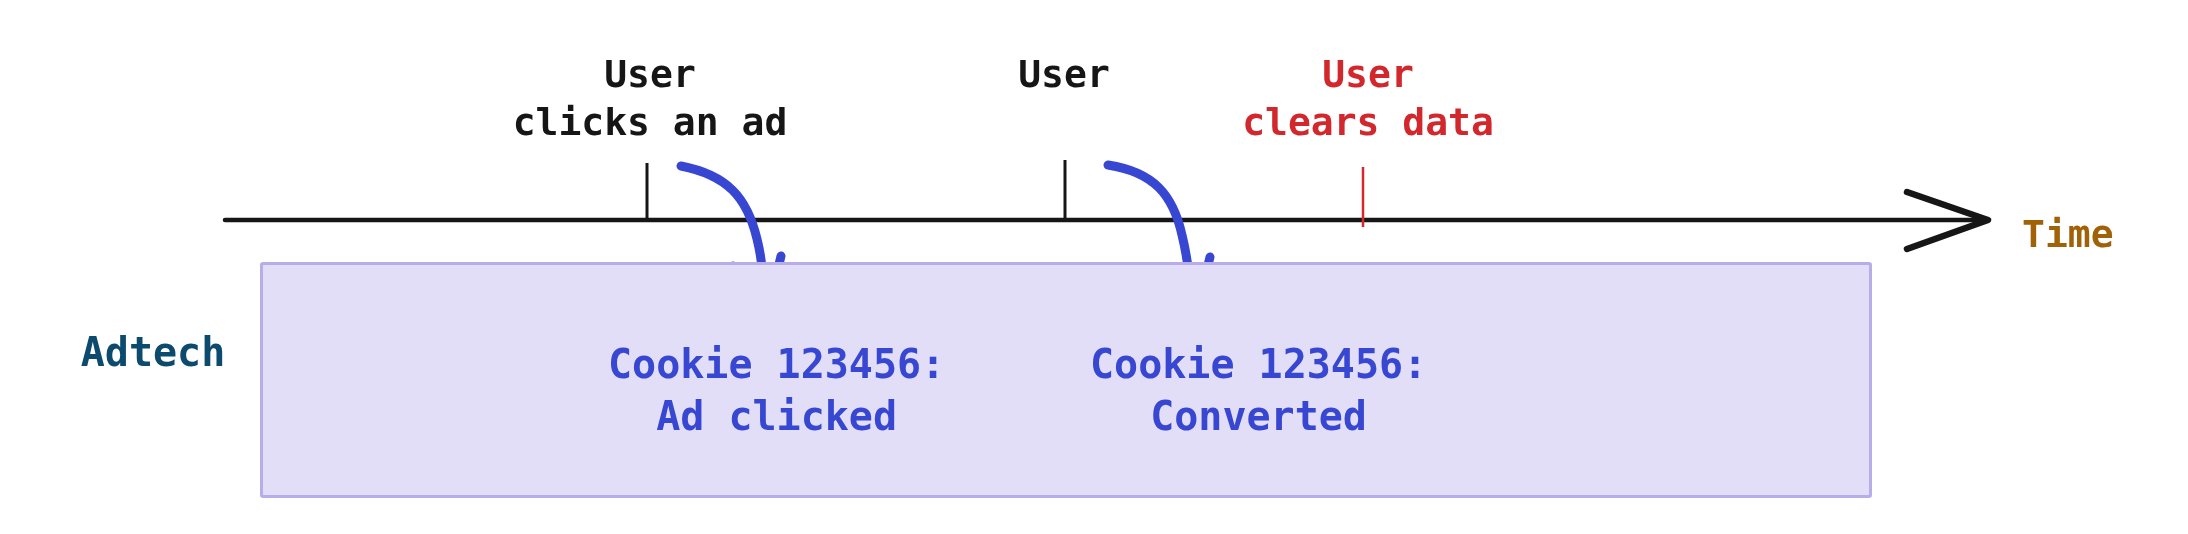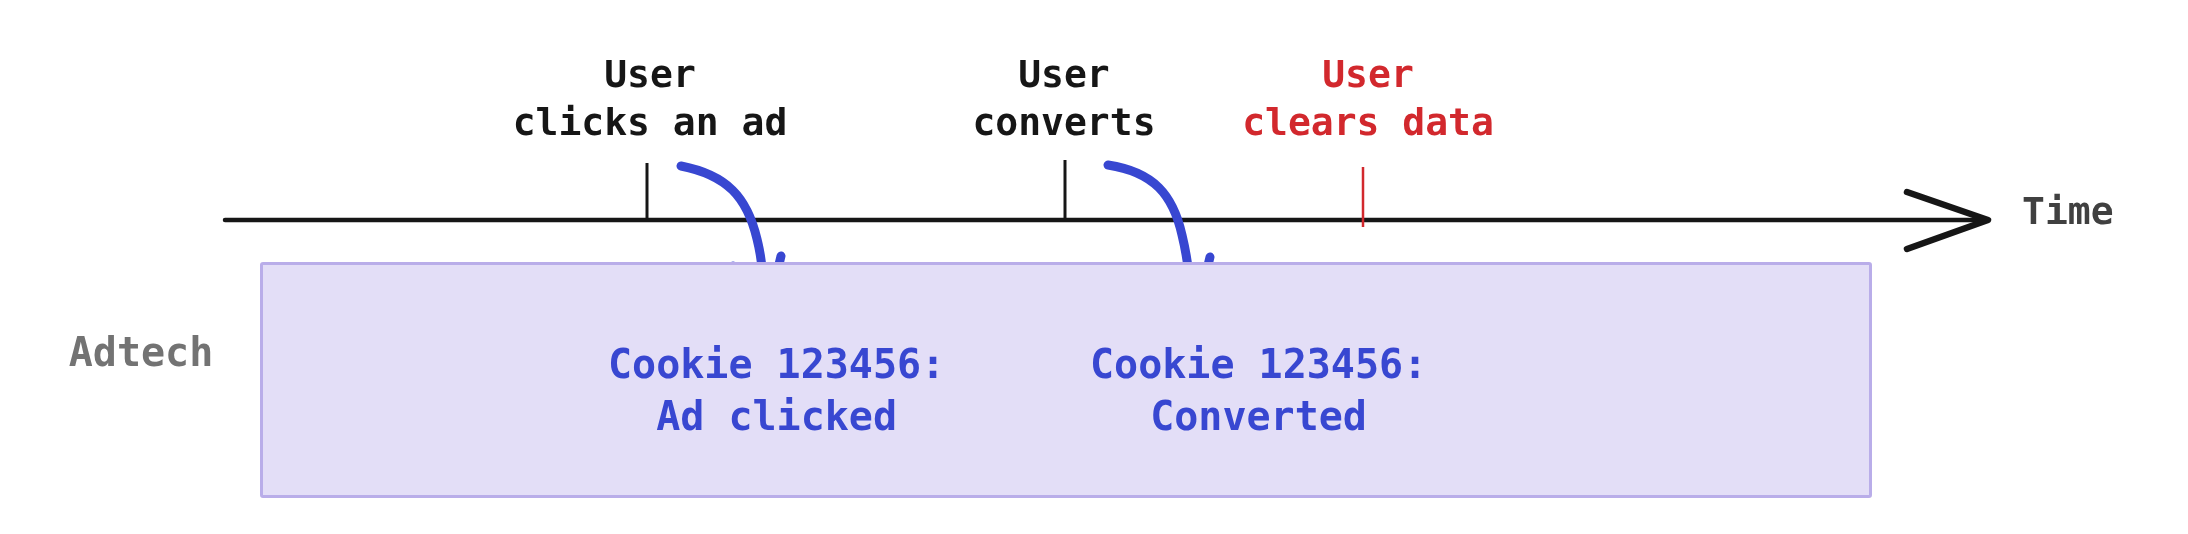--- a/index.html
+++ b/index.html
@@ -31,46 +31,46 @@
     font-size: 38px;
     line-height: 48px;
     color: #161616;
     white-space: nowrap;
   }
   .event-label .lbl-line { display: block; }
   .event-label.cleared { color: #d2282d; }
   .time-label {
     position: absolute;
     left: 2022px;
-    top: 191px;
+    top: 214px;
     font-size: 38px;
     line-height: 40px;
-    color: #404040;
+    color: #a16207;
     white-space: nowrap;
   }
   .server-box {
     position: absolute;
     left: 260px;
     top: 262px;
     width: 1612px;
     height: 236px;
     background: #e3def7;
     border: 3px solid #b9ade9;
     border-radius: 3px;
     box-sizing: border-box;
   }
   .server-label {
     position: absolute;
-    left: 141px;
+    left: 153px;
     top: 326px;
     transform: translateX(-50%);
     text-align: center;
     font-size: 40px;
     line-height: 52px;
-    color: #737373;
+    color: #0c4a6e;
     white-space: nowrap;
   }
   .server-label .lbl-line { display: block; }
   .cookie-record {
     position: absolute;
     top: 338px;
     font-size: 40px;
     line-height: 52px;
     color: #3847d1;
     white-space: nowrap;
@@ -102,21 +102,20 @@
   </svg>
 
   <div class="server-box"></div>
 
   <div class="event-label" style="left:650px">
     <span class="lbl-line">User</span>
     <span class="lbl-line">clicks an ad</span>
   </div>
   <div class="event-label" style="left:1064px">
     <span class="lbl-line">User</span>
-    <span class="lbl-line">converts</span>
   </div>
   <div class="event-label cleared" style="left:1368px">
     <span class="lbl-line">User</span>
     <span class="lbl-line">clears data</span>
   </div>
 
   <div class="time-label">Time</div>
 
   <div class="server-label">
     <span class="lbl-line">Adtech</span>

